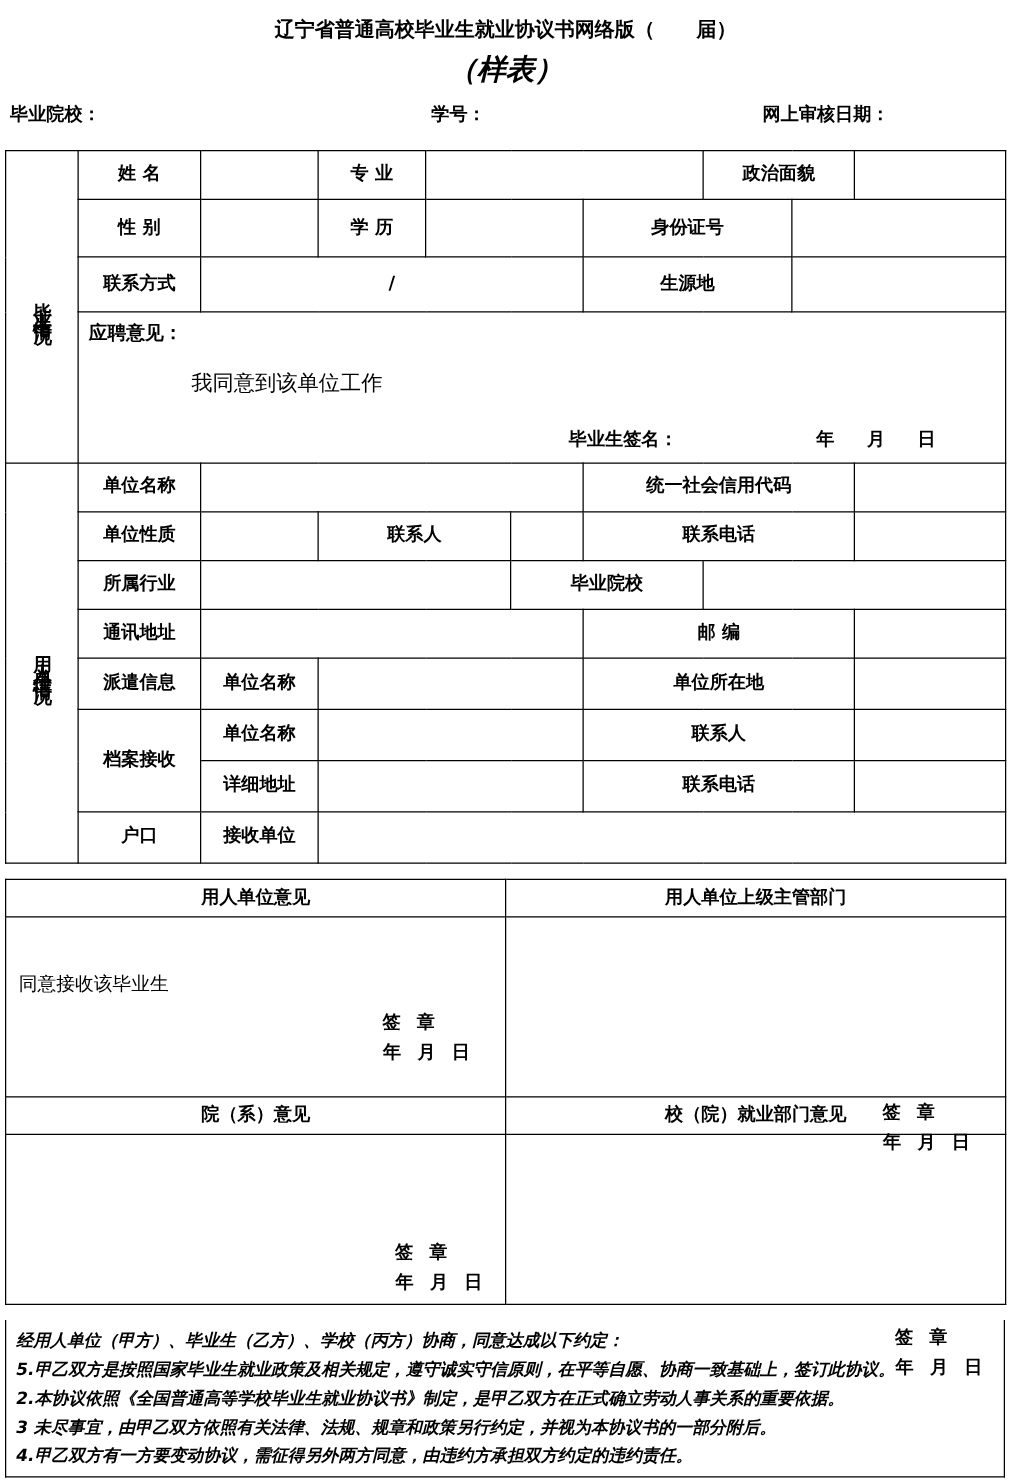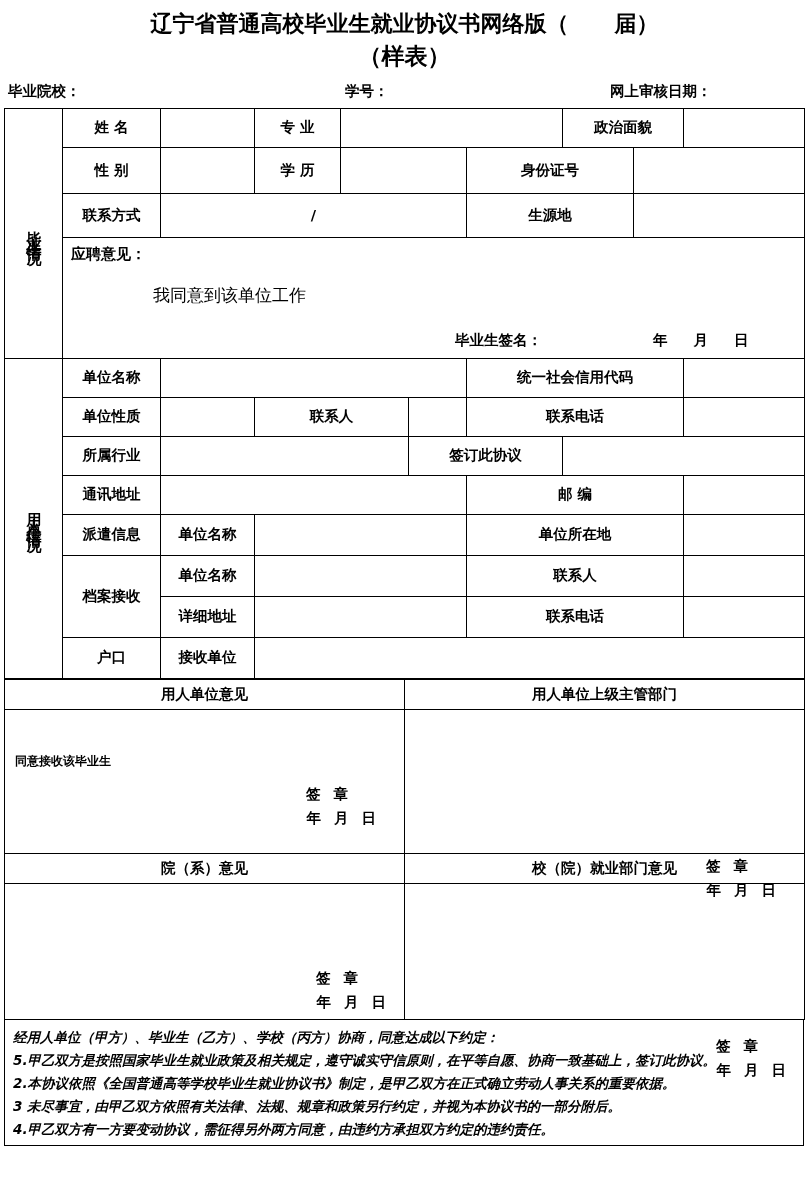--- a/index.html
+++ b/index.html
@@ -21,30 +21,31 @@
     height: 1184px;
     box-sizing: border-box;
   }
 
   
   .title-block {
     text-align: center;
     padding-top: 8px;
   }
   .title-line1 {
-    font-size: 22px;
+    font-size: 16px;
     font-weight: bold;
     letter-spacing: 0px;
     line-height: 32px;
     white-space: pre;
   }
   .title-line2 {
     font-size: 23px;
     font-weight: bold;
     line-height: 32px;
+    font-style: italic;
   }
 
   
   .header-row {
     position: relative;
     height: 26px;
     margin-top: 10px;
     font-size: 14.5px;
     font-weight: bold;
     text-align: right;
@@ -56,21 +57,21 @@
   }
   .hf-school { left: 8px; }
   .hf-stuno  { left: 345px; }
   .hf-date   { left: 610px; }
 
   
   table.grid {
     border-collapse: collapse;
     table-layout: fixed;
     width: 800px;
-    margin: 0 4px;
+    margin: 12px 4px;
   }
   table.grid td {
     border: 1.2px solid #000;
     font-size: 14.5px;
     font-weight: bold;
     text-align: center;
     vertical-align: middle;
     padding: 0;
     line-height: 1.2;
   }
@@ -90,22 +91,22 @@
   
   .opinion-cell {
     position: relative;
     height: 100%;
     text-align: left;
   }
   .op-text {
     position: absolute;
     left: 10px;
     top: 44px;
-    font-size: 12px;
-    font-weight: bold;
+    font-size: 15px;
+    font-weight: normal;
   }
   .op-sign {
     position: absolute;
     right: 52px;
     top: 76px;
     font-size: 14.5px;
     font-weight: bold;
     letter-spacing: 4px;
   }
   .op-date {
@@ -277,21 +278,21 @@
       <td class="blank"></td>
       <td colspan="2">联系人</td>
       <td class="blank"></td>
       <td colspan="3">联系电话</td>
       <td class="blank"></td>
     </tr>
 
     <tr>
       <td style="height:38px">所属行业</td>
       <td class="blank" colspan="3"></td>
-      <td colspan="2">签订此协议</td>
+      <td colspan="2">毕业院校</td>
       <td class="blank" colspan="3"></td>
     </tr>
 
     <tr>
       <td style="height:38px">通讯地址</td>
       <td class="blank" colspan="4"></td>
       <td colspan="3">邮    编</td>
       <td class="blank"></td>
     </tr>
 

